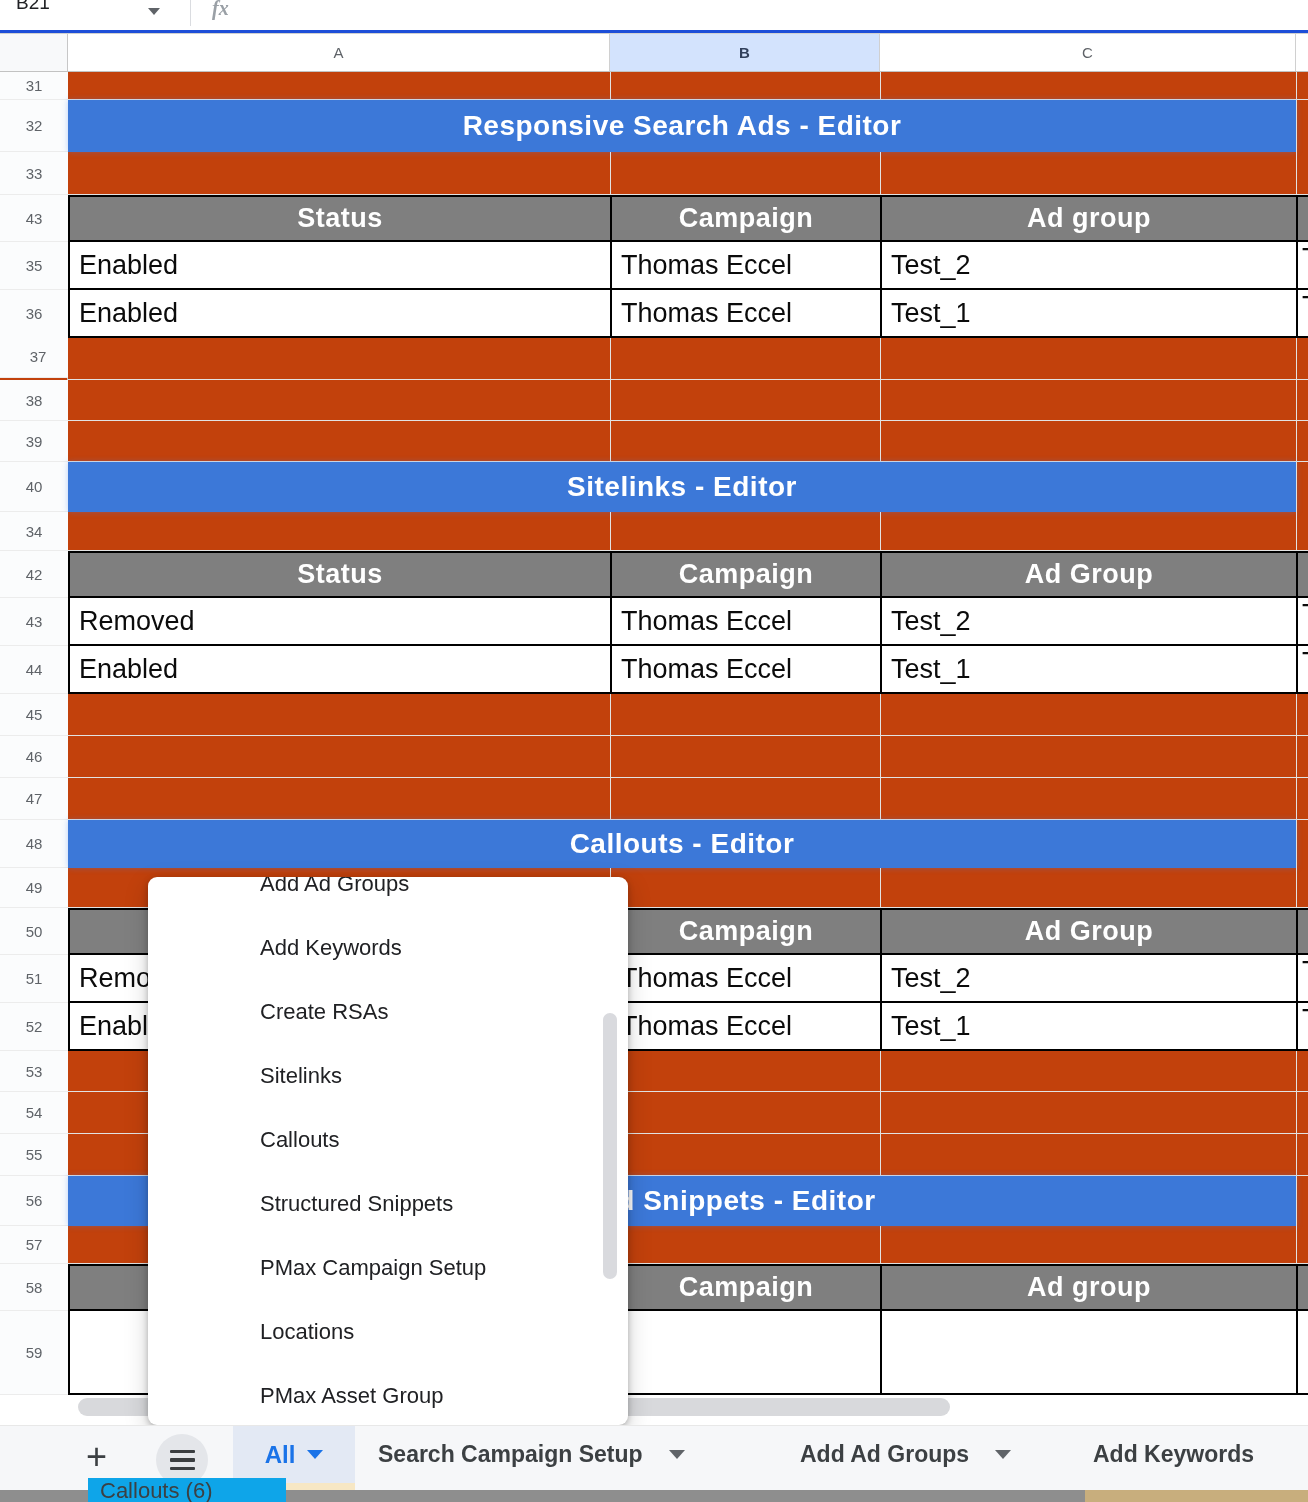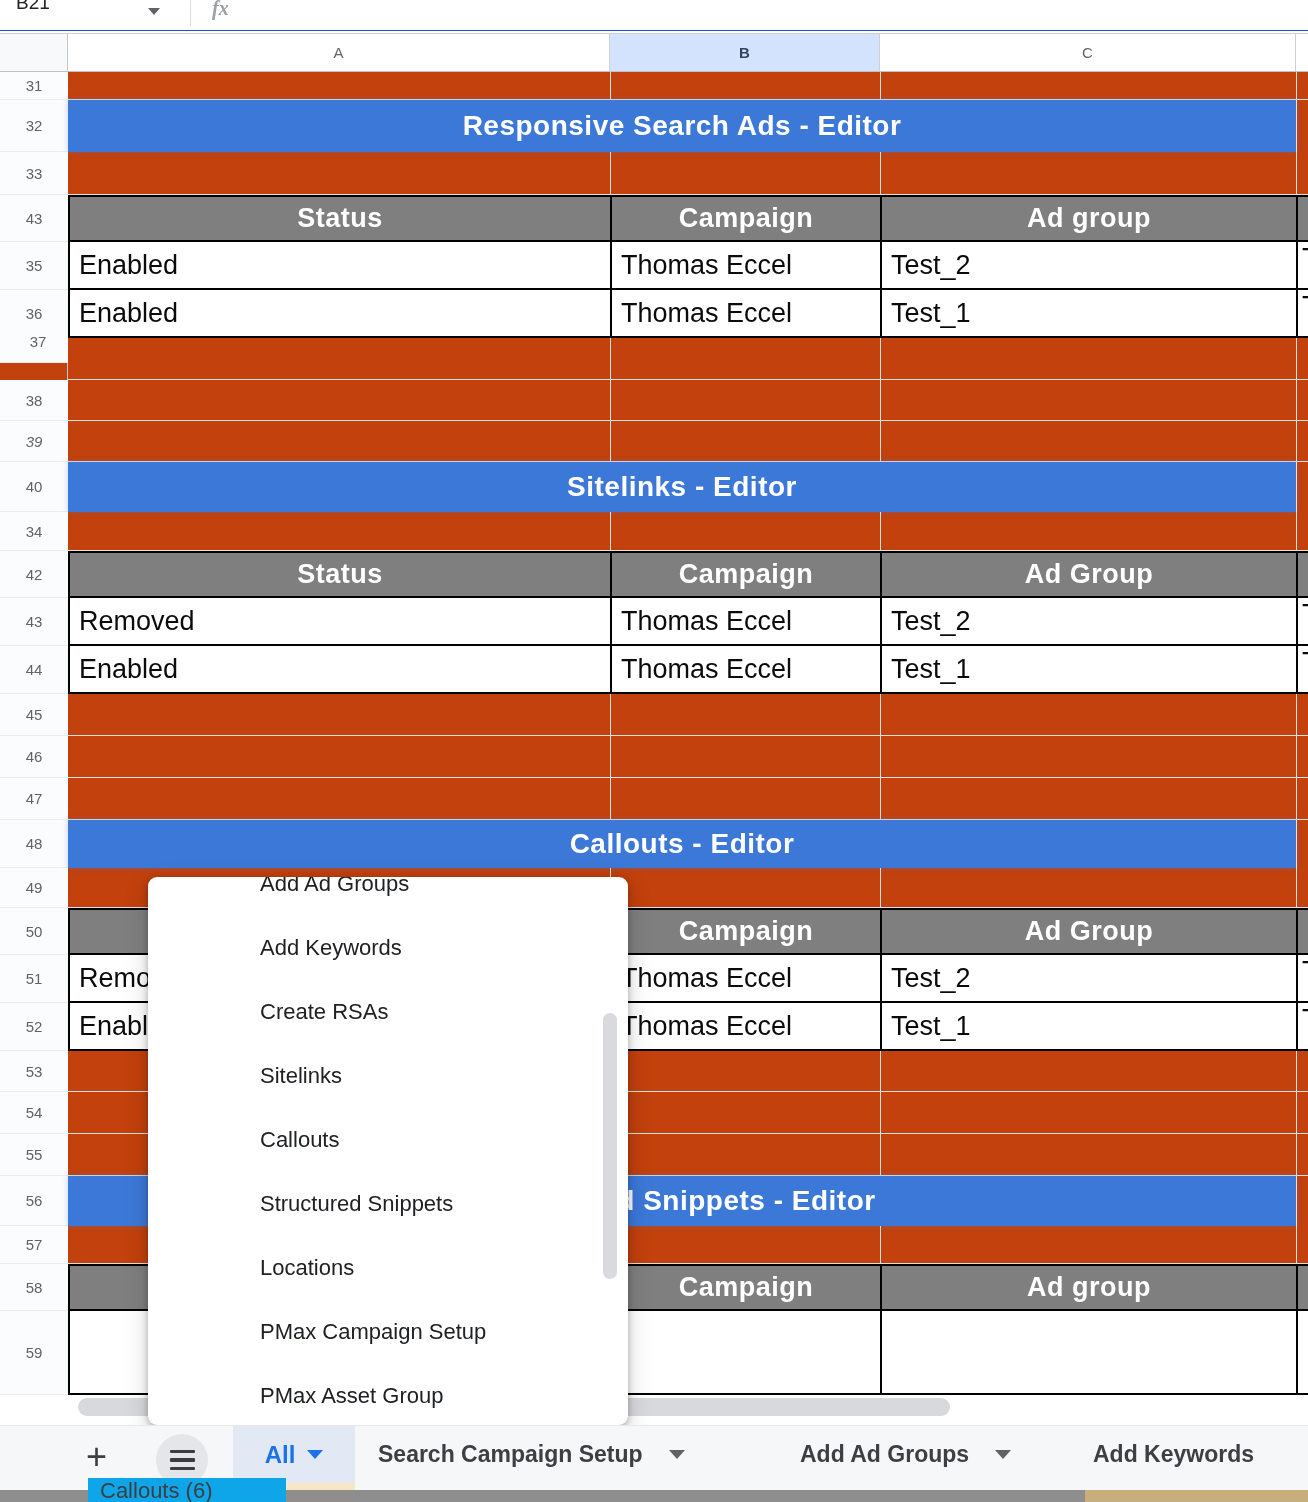--- a/index.html
+++ b/index.html
@@ -1,20 +1,20 @@
 <!DOCTYPE html>
 <html><head>
 <meta charset="utf-8">
 <style>
   html,body{margin:0;padding:0;background:#fff;}
   .app{position:relative;width:1308px;height:1502px;overflow:hidden;background:#fff;
        font-family:"Liberation Sans",sans-serif;}
   
   .topbar{position:absolute;left:0;top:0;width:1308px;height:30px;background:#fff;overflow:hidden;
-          border-bottom:1px solid #1d4ed8;}
+          border-bottom:3px solid #1d4ed8;}
   .namebox-text{position:absolute;left:16px;top:-8px;font-size:19px;font-weight:500;color:#202124;}
   .namebox-caret{position:absolute;left:148px;top:8px;width:0;height:0;
                  border-left:6px solid transparent;border-right:6px solid transparent;border-top:7px solid #5f6368;}
   .topbar-divider{position:absolute;left:190px;top:0;width:1px;height:26px;background:#dadce0;}
   .fx{position:absolute;left:212px;top:-3px;font-family:"Liberation Serif",serif;font-style:italic;
       font-size:20px;color:#9aa0a6;font-weight:bold;}
   
   .colheads{position:absolute;left:0;top:33px;width:1308px;height:39px;border-top:1px solid #d0d0d0;
             border-bottom:1px solid #c2c2c2;box-sizing:border-box;background:#fff;}
   .corner{position:absolute;left:0;top:0;width:68px;height:37px;background:#f8f9fa;
@@ -110,31 +110,31 @@
       <div class="rnum" style="left: 0px; top: 170px; width: 68px; height: 48px;">35</div>
       <div class="dcell" style="left: 68px; top: 168px; width: 544px; height: 50px;">Enabled</div>
       <div class="dcell" style="left: 610px; top: 168px; width: 272px; height: 50px;">Thomas Eccel</div>
       <div class="dcell" style="left: 880px; top: 168px; width: 418px; height: 50px;">Test_2</div>
       <div class="dcell dfrag" style="left: 1296px; top: 168px; width: 14px; height: 50px;">T</div>
       <div class="rnum" style="left: 0px; top: 218px; width: 68px; height: 48px;">36</div>
       <div class="dcell" style="left: 68px; top: 216px; width: 544px; height: 50px;">Enabled</div>
       <div class="dcell" style="left: 610px; top: 216px; width: 272px; height: 50px;">Thomas Eccel</div>
       <div class="dcell" style="left: 880px; top: 216px; width: 418px; height: 50px;">Test_1</div>
       <div class="dcell dfrag" style="left: 1296px; top: 216px; width: 14px; height: 50px;">T</div>
-      <div class="rnum" style="left: 0px; top: 249px; width: 68px; height: 42px; padding-left: 8px;">37</div>
+      <div class="rnum" style="left: 0px; top: 264px; width: 68px; height: 42px; padding-left: 8px;">37</div>
       <div class="vline" style="left: 610px; top: 266px; width: 1px; height: 42px;"></div>
       <div class="vline" style="left: 880px; top: 266px; width: 1px; height: 42px;"></div>
       <div class="vline" style="left: 1296px; top: 266px; width: 1px; height: 42px;"></div>
       <div class="hline" style="left: 68px; top: 307px; width: 1240px; height: 1px;"></div>
       <div class="rnum" style="left: 0px; top: 308px; width: 68px; height: 41px;">38</div>
       <div class="vline" style="left: 610px; top: 308px; width: 1px; height: 41px;"></div>
       <div class="vline" style="left: 880px; top: 308px; width: 1px; height: 41px;"></div>
       <div class="vline" style="left: 1296px; top: 308px; width: 1px; height: 41px;"></div>
       <div class="hline" style="left: 68px; top: 348px; width: 1240px; height: 1px;"></div>
-      <div class="rnum" style="left: 0px; top: 349px; width: 68px; height: 41px; font-style: italic;">39</div>
+      <div class="rnum" style="left: 0px; top: 349px; width: 68px; height: 41px;">39</div>
       <div class="vline" style="left: 610px; top: 349px; width: 1px; height: 41px;"></div>
       <div class="vline" style="left: 880px; top: 349px; width: 1px; height: 41px;"></div>
       <div class="vline" style="left: 1296px; top: 349px; width: 1px; height: 41px;"></div>
       <div class="hline" style="left: 68px; top: 389px; width: 1240px; height: 1px;"></div>
       <div class="rnum" style="left: 0px; top: 390px; width: 68px; height: 50px;">40</div>
       <div class="banner" style="left: 68px; top: 390px; width: 1228px; height: 50px;">Sitelinks - Editor</div>
       <div class="vline" style="left: 1296px; top: 390px; width: 1px; height: 50px;"></div>
       <div class="rnum" style="left: 0px; top: 440px; width: 68px; height: 39px;">34</div>
       <div class="vline" style="left: 610px; top: 440px; width: 1px; height: 39px;"></div>
       <div class="vline" style="left: 880px; top: 440px; width: 1px; height: 39px;"></div>
@@ -231,22 +231,22 @@
   <div class="hscroll"></div>
 
   <div class="menu">
     <div class="menu-list">
         <div class="menu-item">Add Ad Groups</div>
         <div class="menu-item">Add Keywords</div>
         <div class="menu-item">Create RSAs</div>
         <div class="menu-item">Sitelinks</div>
         <div class="menu-item">Callouts</div>
         <div class="menu-item">Structured Snippets</div>
+        <div class="menu-item">PMax Campaign Setup</div>
         <div class="menu-item">Locations</div>
-        <div class="menu-item">PMax Campaign Setup</div>
         <div class="menu-item">PMax Asset Group</div>
       </div>
     <div class="menu-scroll"></div>
   </div>
 
   <div class="tabbar">
     <div class="plus">+</div>
     <div class="burger">
       <span></span>
       <span></span>

